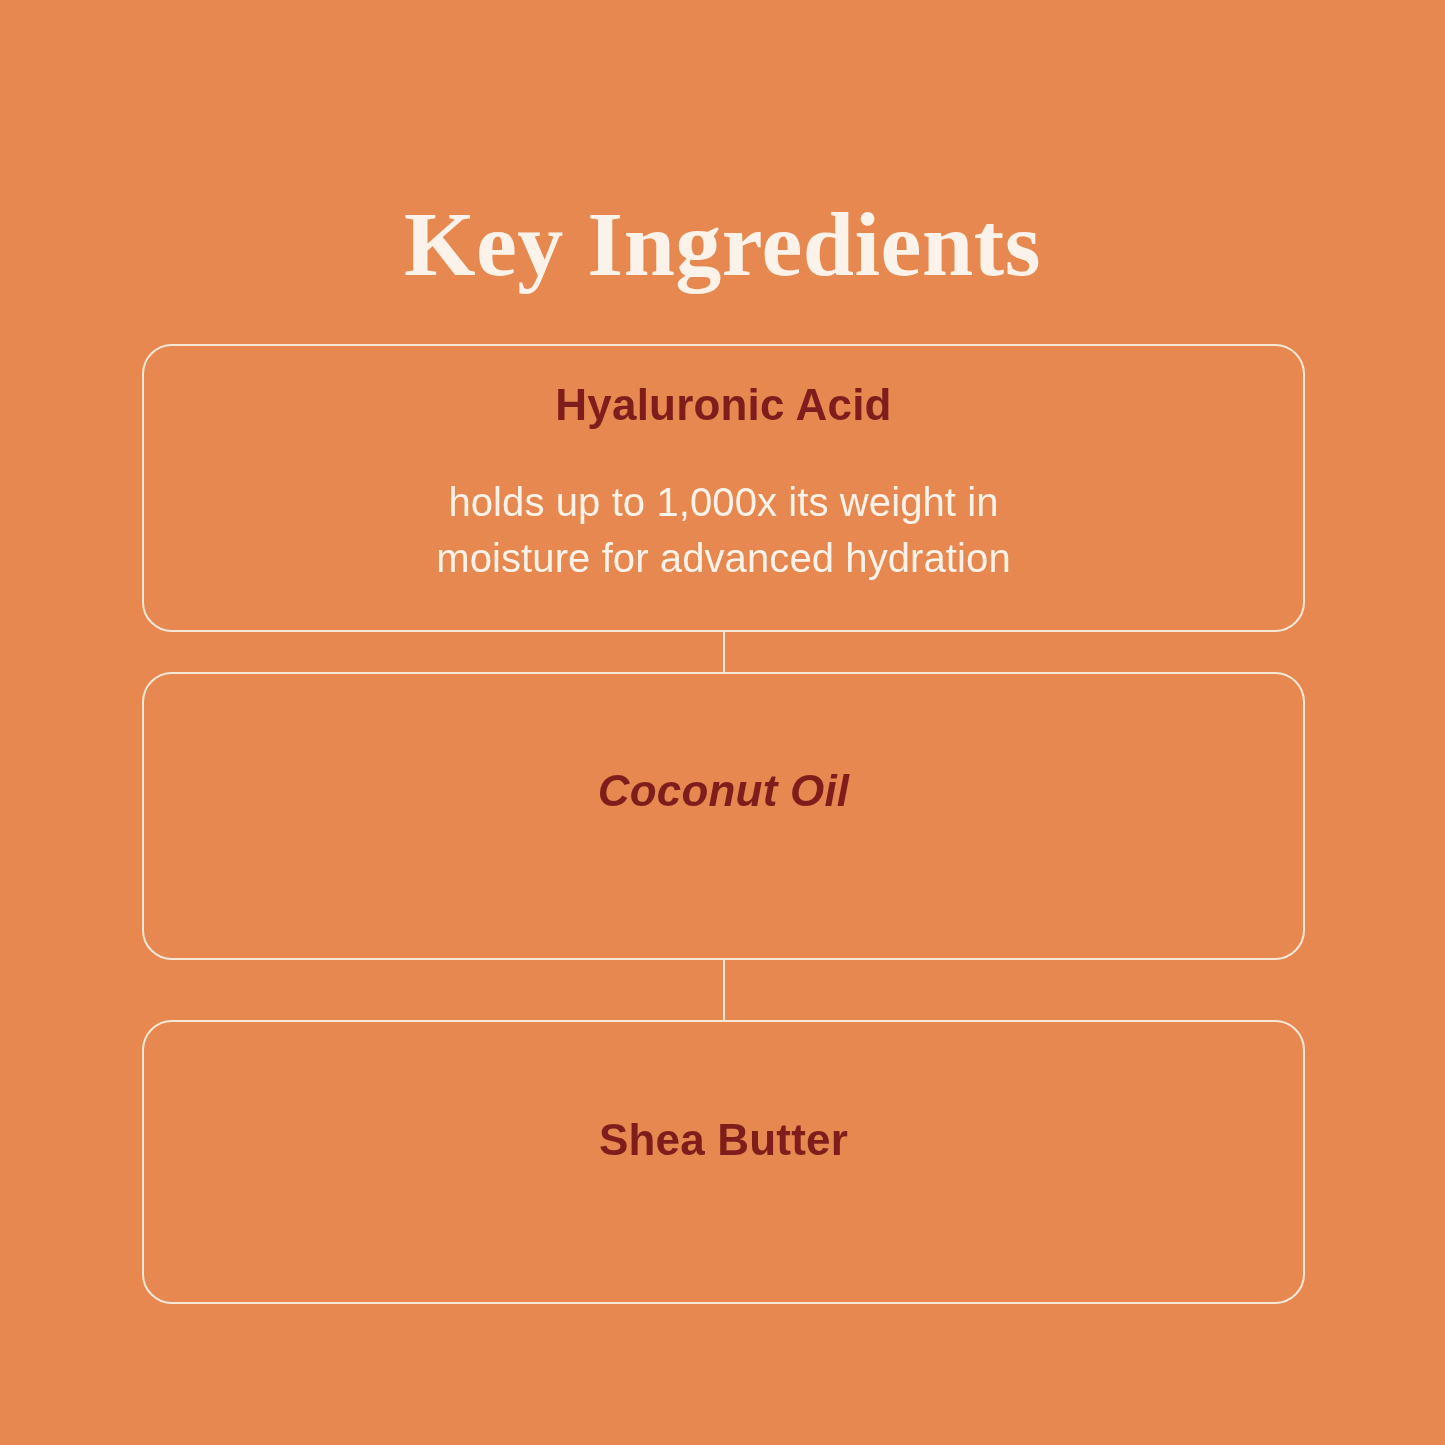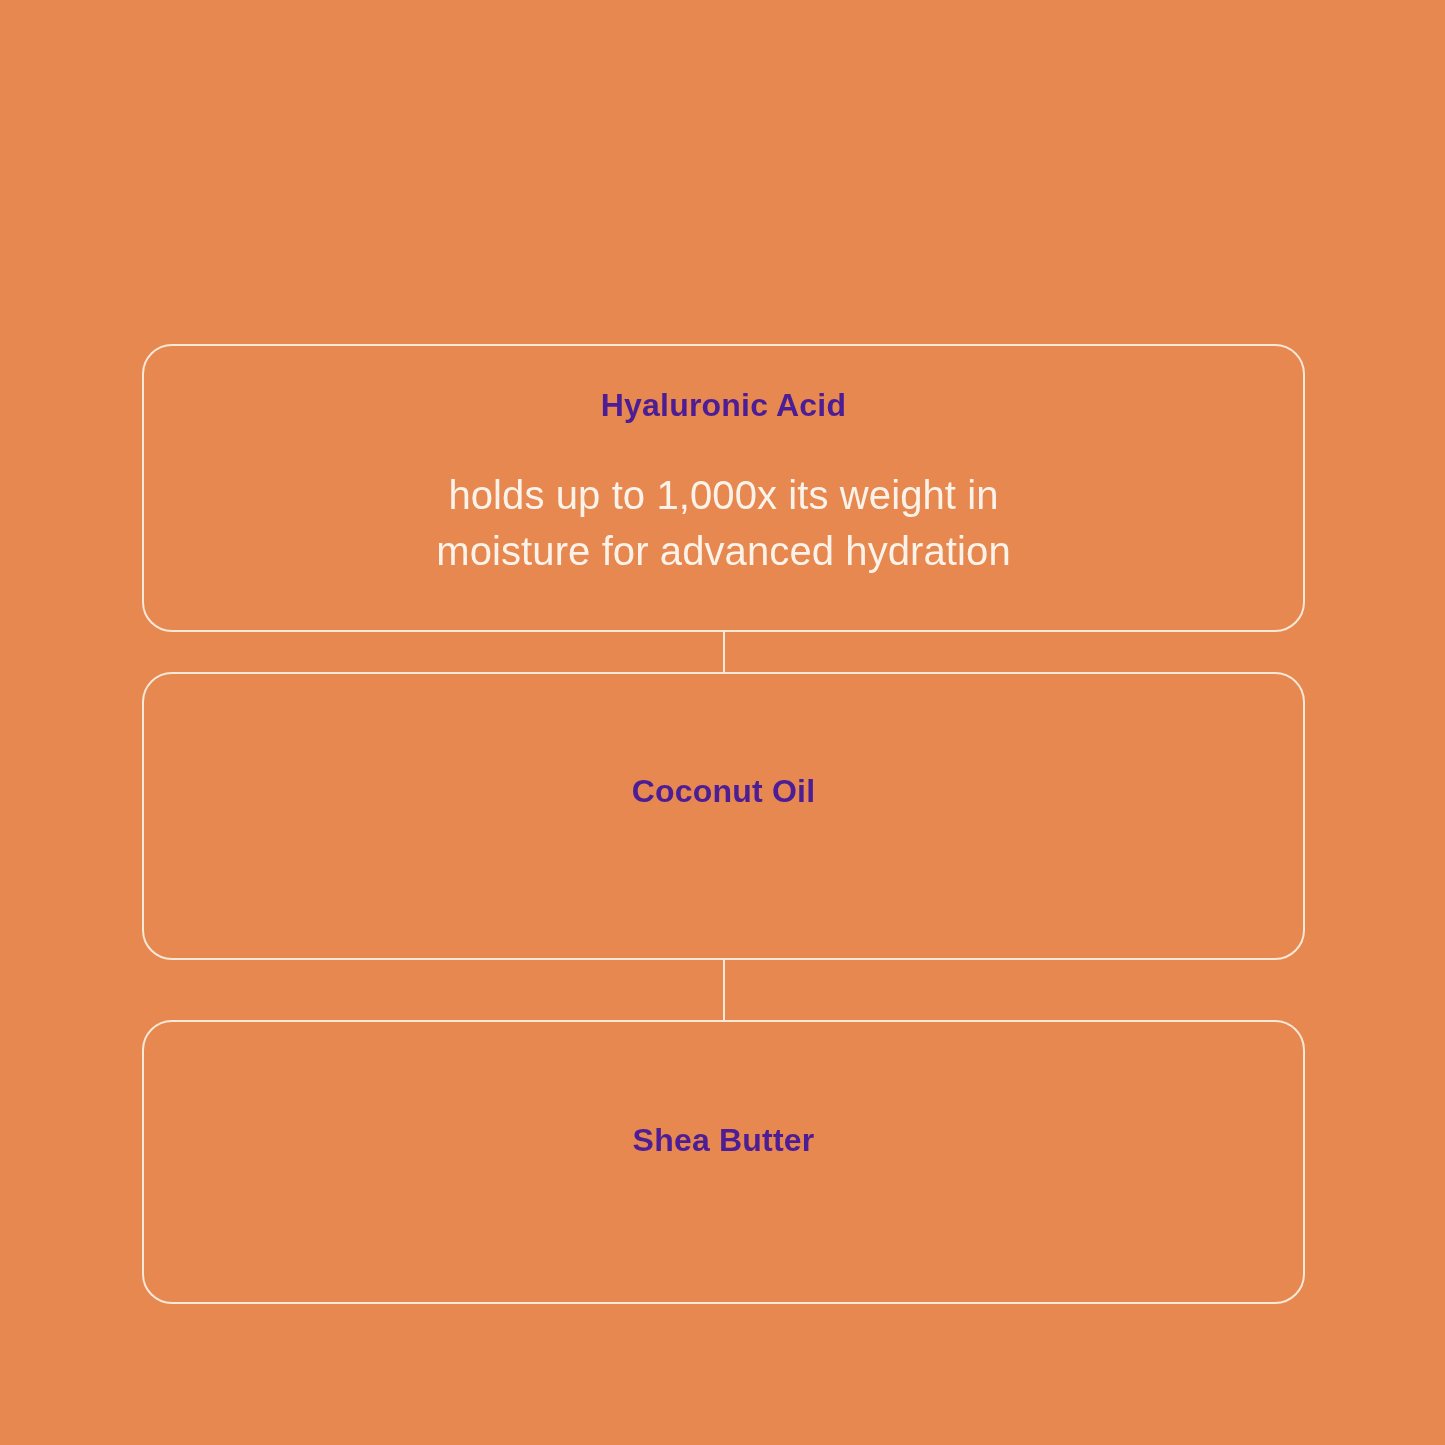--- a/index.html
+++ b/index.html
@@ -62,40 +62,40 @@
     padding: 0 60px;
   }
 
   .card-1 { height: 288px; }
   .card-2 { height: 288px; }
   .card-3 { height: 284px; }
 
   .card-title {
     font-family: "Liberation Sans", sans-serif;
     font-weight: 700;
-    font-size: 32px;
+    font-size: 44px;
     line-height: 1.15;
     letter-spacing: 0.2px;
-    color: #4c1d95;
+    color: #7f1d1d;
     margin: 0;
   }
 
   .card-body {
     font-family: "Liberation Sans", sans-serif;
     font-weight: 400;
     font-size: 40px;
     line-height: 1.42;
     letter-spacing: 0.1px;
     color: #fbf3ea;
     margin: 9px;
     white-space: pre-line;
   }
 
   .card-1 .card-title { margin-bottom: 34px; }
-  .card-2 .card-title { margin-bottom: 49px; }
+  .card-2 .card-title { margin-bottom: 49px; font-style: italic; }
   .card-3 .card-title { margin-bottom: 44px; }
 
   
   .connector {
     position: relative;
     width: 1163px;
     height: 40px;
   }
   .connector-2 { height: 60px; }
 
@@ -107,20 +107,21 @@
     width: 2px;
     margin-left: -1px;
     background: #f7e8d8;
   }
 </style>
 </head>
 <body>
 
 <div id="infographic">
 
+  <h1 id="page-title">Key Ingredients</h1>
 
   <div id="card-stack">
 
     <div class="ingredient-card card-1">
       <div class="card-title">Hyaluronic Acid</div>
       <div class="card-body">holds up to 1,000x its weight in
 moisture for advanced hydration</div>
     </div>
 
     <div class="connector connector-1">

